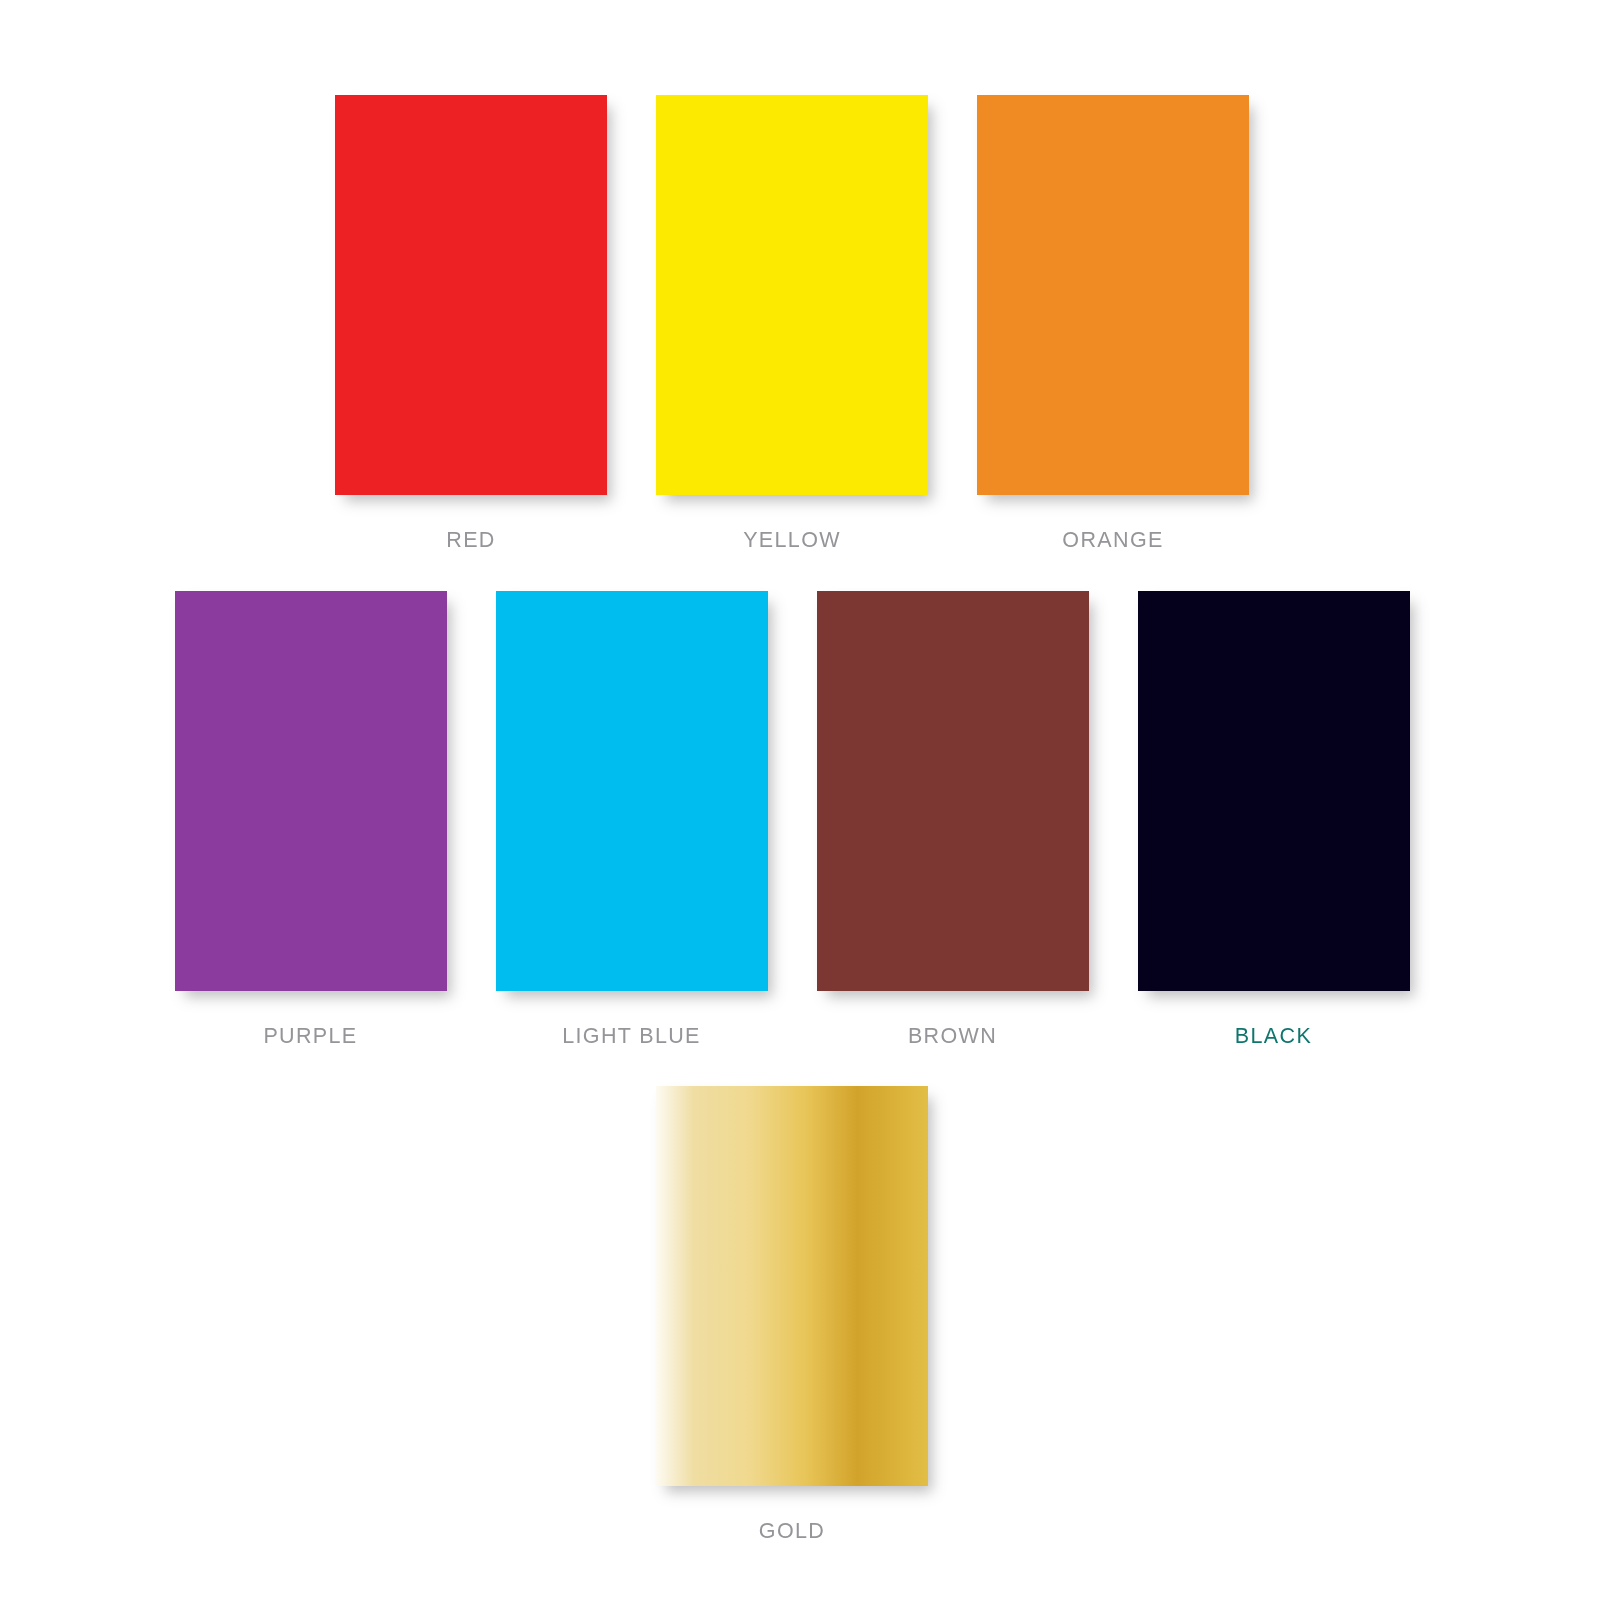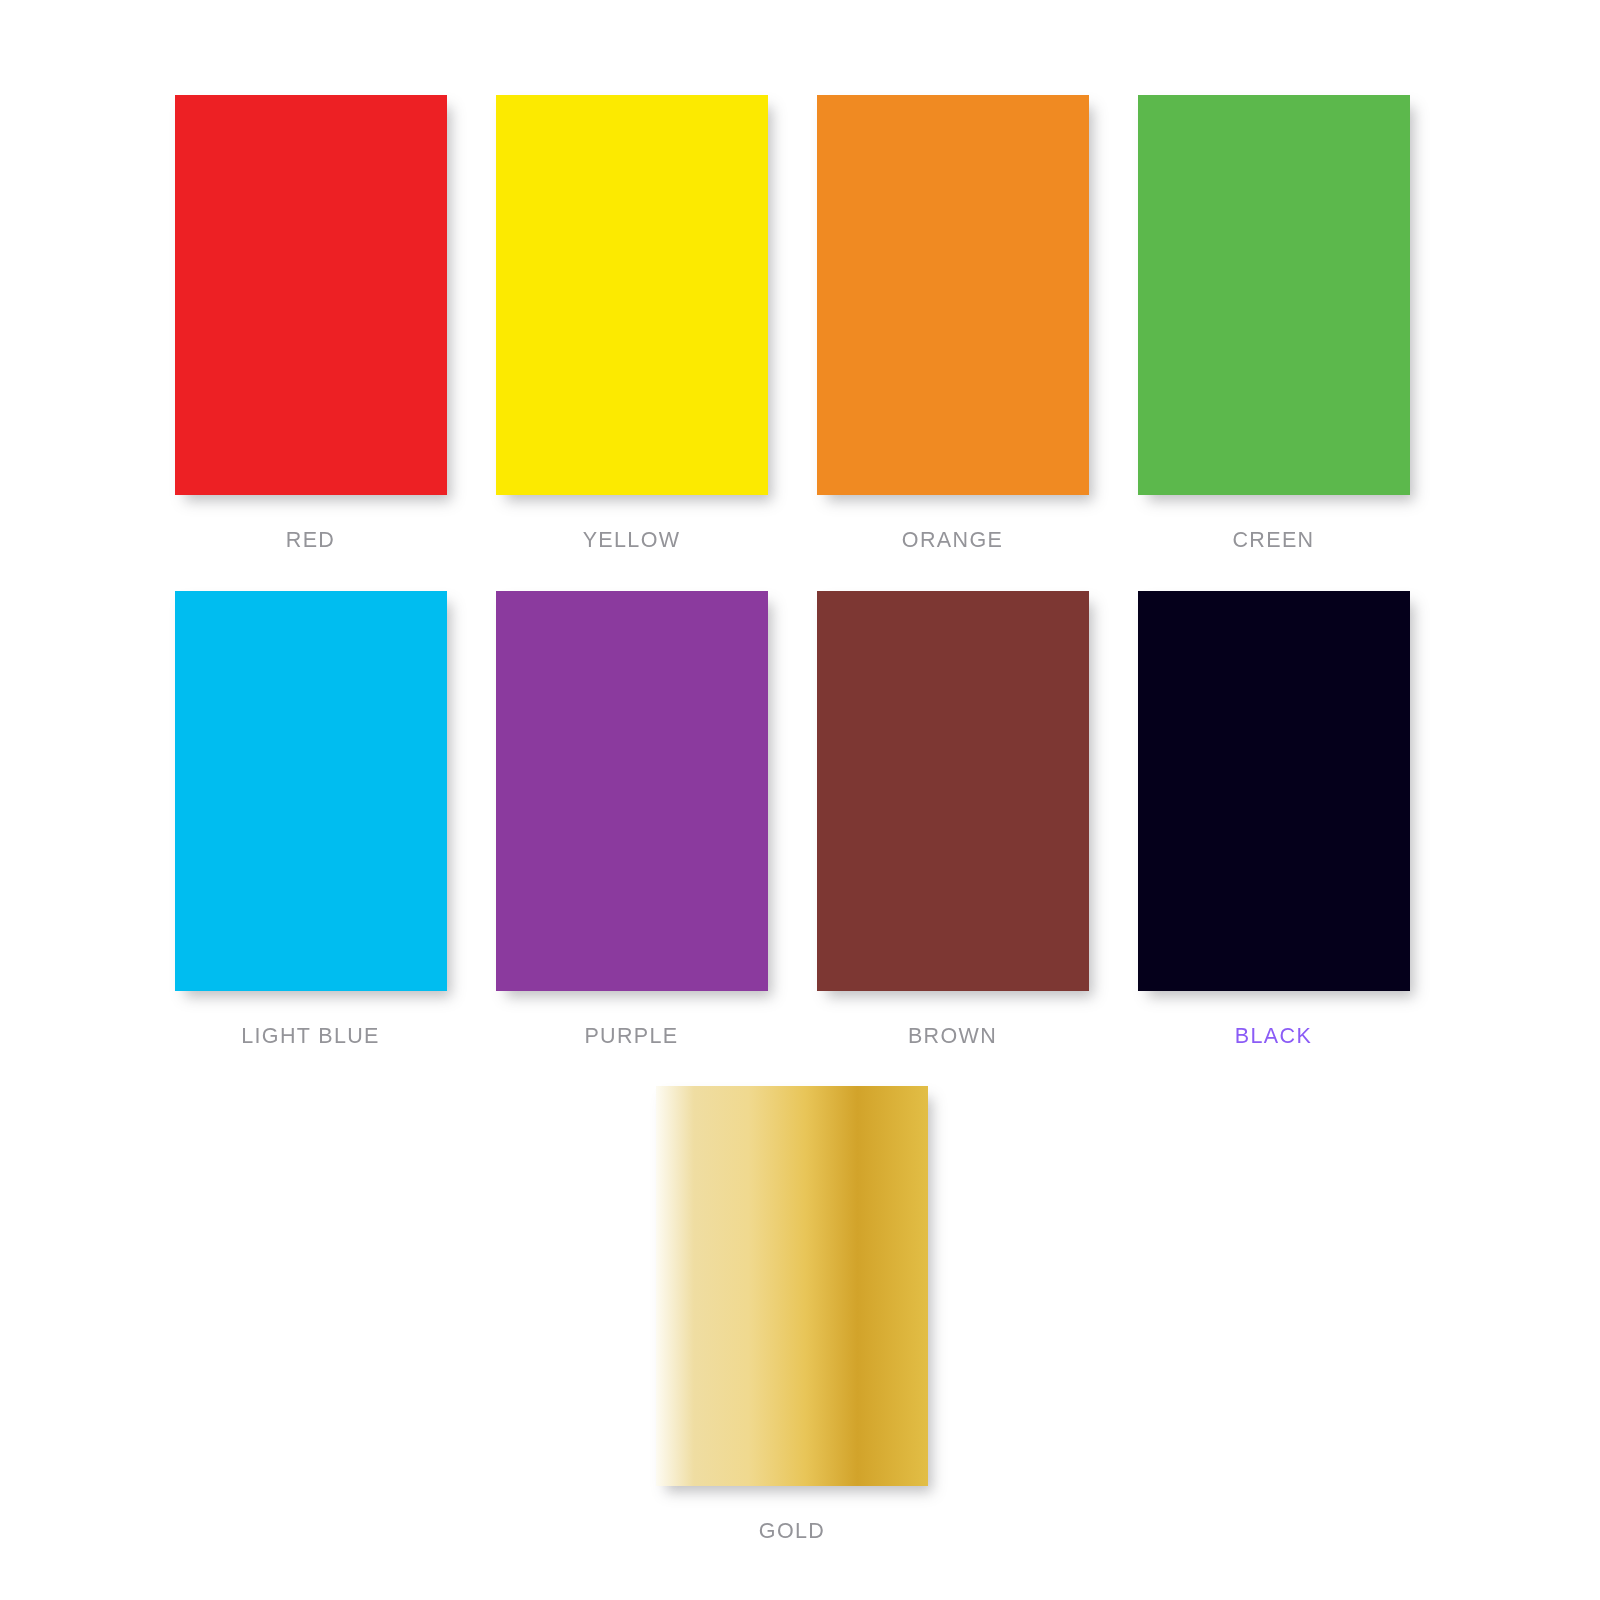--- a/index.html
+++ b/index.html
@@ -72,42 +72,38 @@
       <div class="swatch-label" style="color: rgb(148, 148, 153);">RED</div>
     </div>
     <div class="swatch-cell">
       <div class="swatch-chip" style="background: rgb(252, 234, 0);"></div>
       <div class="swatch-label" style="color: rgb(148, 148, 153);">YELLOW</div>
     </div>
     <div class="swatch-cell">
       <div class="swatch-chip" style="background: rgb(240, 138, 34);"></div>
       <div class="swatch-label" style="color: rgb(148, 148, 153);">ORANGE</div>
     </div>
-    <div class="swatch-cell">
-      <div class="swatch-chip" style="background: rgb(92, 184, 76);"></div>
-      <div class="swatch-label" style="color: rgb(148, 148, 153);">CREEN</div>
-    </div>
   </div>
 
   <div class="swatch-row row-offset">
     <div class="swatch-cell">
+      <div class="swatch-chip" style="background: rgb(139, 58, 158);"></div>
+      <div class="swatch-label" style="color: rgb(148, 148, 153);">PURPLE</div>
+    </div>
+    <div class="swatch-cell">
       <div class="swatch-chip" style="background: rgb(0, 189, 240);"></div>
       <div class="swatch-label" style="color: rgb(148, 148, 153);">LIGHT BLUE</div>
-    </div>
-    <div class="swatch-cell">
-      <div class="swatch-chip" style="background: rgb(139, 58, 158);"></div>
-      <div class="swatch-label" style="color: rgb(148, 148, 153);">PURPLE</div>
     </div>
     <div class="swatch-cell">
       <div class="swatch-chip" style="background: rgb(125, 55, 51);"></div>
       <div class="swatch-label" style="color: rgb(148, 148, 153);">BROWN</div>
     </div>
     <div class="swatch-cell">
       <div class="swatch-chip" style="background: rgb(5, 0, 27);"></div>
-      <div class="swatch-label" style="color: #8b5cf6;">BLACK</div>
+      <div class="swatch-label" style="color: #0f766e;">BLACK</div>
     </div>
   </div>
 
   <div class="swatch-row row-pair">
     <div class="swatch-cell">
       <div class="swatch-chip" style="background: linear-gradient(90deg, rgb(253, 251, 242) 0%, rgb(239, 221, 162) 14%, rgb(240, 217, 143) 34%, rgb(232, 197, 88) 55%, rgb(210, 163, 42) 74%, rgb(226, 190, 70) 100%);"></div>
       <div class="swatch-label" style="color: rgb(148, 148, 153);">GOLD</div>
     </div>
   </div>
 

